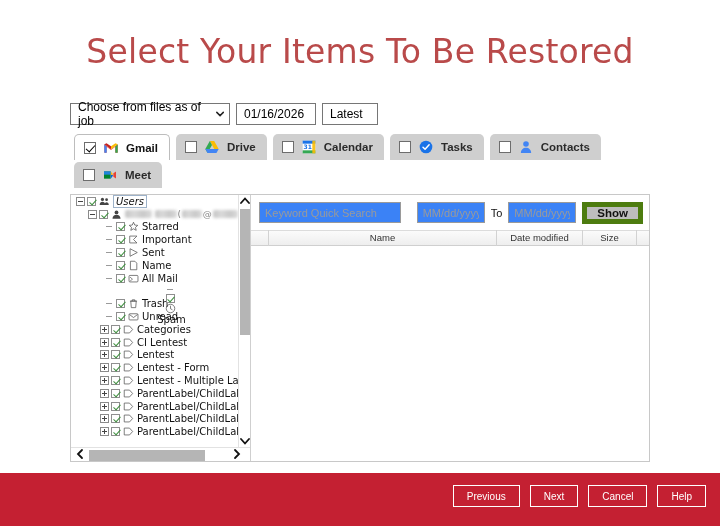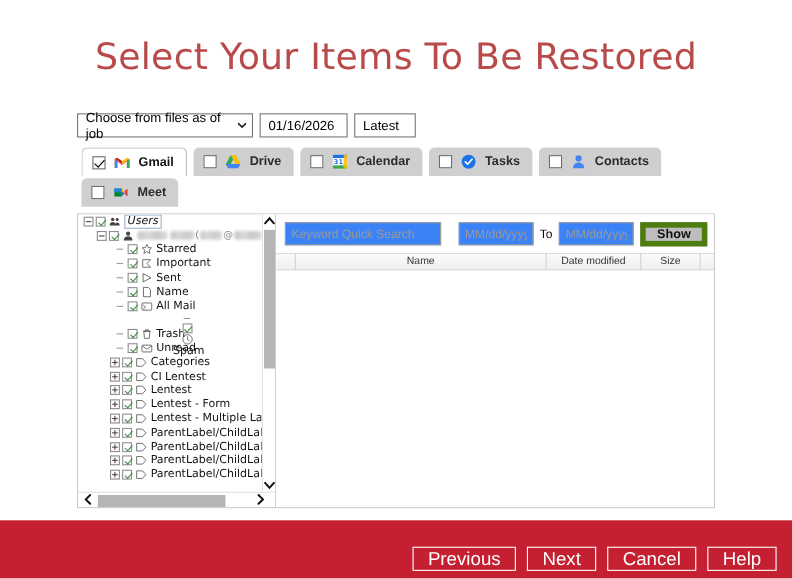--- a/index.html
+++ b/index.html
@@ -207,25 +207,24 @@
     background:#c42032;
   }
   .footer-btns {
     position:absolute; right:14px; top:12px;
     display:flex; gap:10px;
   }
   .fbtn {
     height: 22px; padding: 0 13px;
     background: transparent;
     border: 1.5px solid #ffffff;
-    color:#ffffff; font-size:17px;
+    color:#ffffff; font-size:10px;
     font-family:"Liberation Sans", sans-serif;
     cursor:pointer; line-height:19px;
     white-space:nowrap;
-    margin-top:12px;
   }
 </style>
 </head>
 <body>
 
 <div id="app">
 
   <div class="page-title">Select Your Items To Be Restored</div>
 
   <div class="selector-row">

